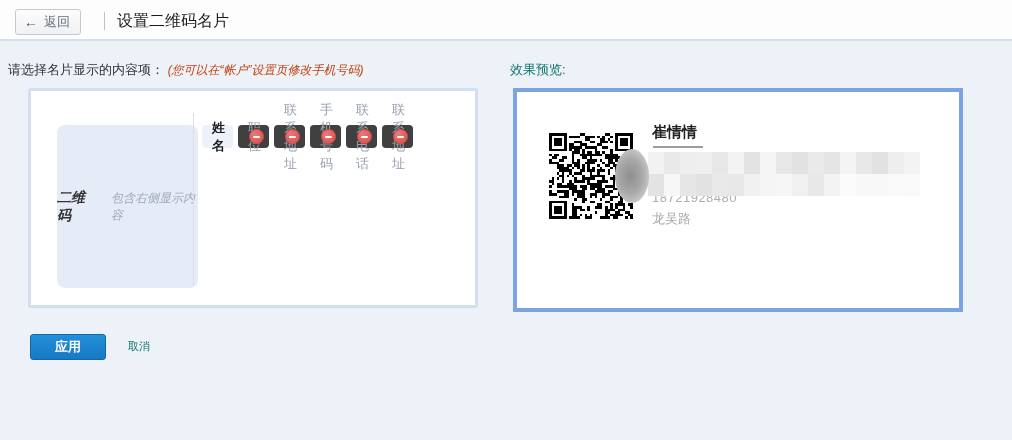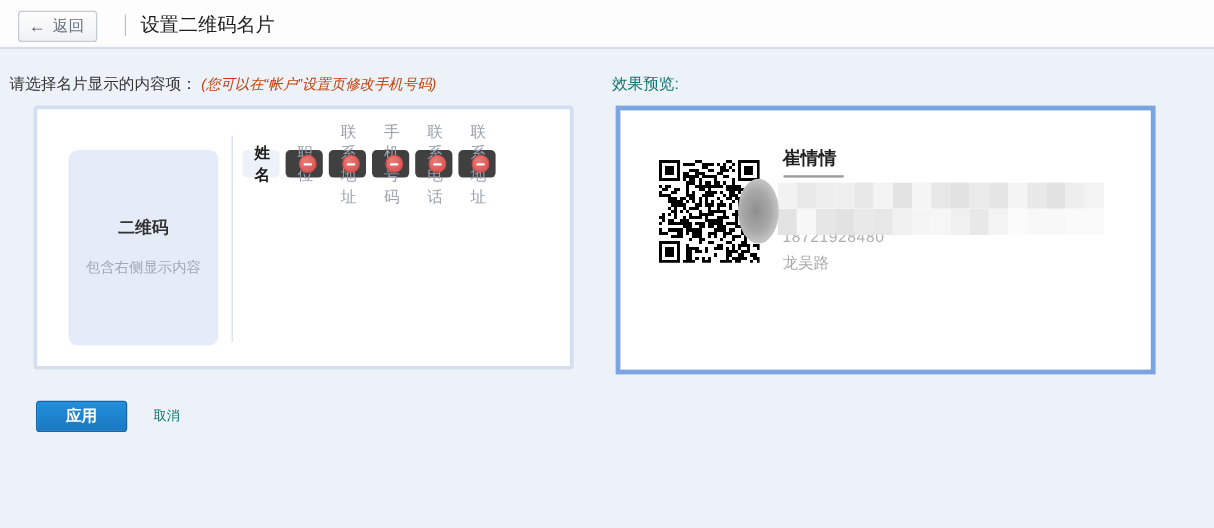--- a/index.html
+++ b/index.html
@@ -14,22 +14,22 @@
   .tb-sep{position:absolute;left:104px;top:12px;width:1px;height:18px;background:#b9c2cc;}
   .page-title{position:absolute;left:117px;top:11px;font-size:16px;font-weight:normal;color:#1c1c1c;}
 
   
   .instruction{position:absolute;left:8px;top:61px;font-size:13px;color:#333;}
   .instruction .note{color:#c2410c;font-size:12px;font-style:italic;}
   .preview-label{position:absolute;left:510px;top:61px;font-size:13px;color:#0f766e;}
 
   
   .select-box{position:absolute;left:28px;top:88px;width:450px;height:220px;background:#fff;border:3px solid #d3dfee;border-radius:3px;box-sizing:border-box;}
-  .qr-ph{position:absolute;left:26px;top:34px;width:125px;height:163px;background:#e5ecf7;border-radius:8px;
-    display:flex;flex-direction:column;align-items:center;justify-content:center;gap:16px;}
+  .qr-ph{position:absolute;left:26px;top:34px;width:141px;height:163px;background:#e5ecf7;border-radius:8px;
+    display:flex;align-items:center;justify-content:center;gap:16px;font-style:italic;}
   .qr-ph-title{font-size:14px;font-weight:bold;color:#333;}
   .qr-ph-sub{font-size:12px;color:#a0a8b8;}
   .v-divider{position:absolute;left:162px;top:22px;width:1px;height:172px;background:#d9dee6;}
   .fields{position:absolute;left:171px;top:34px;width:176px;display:flex;gap:5px;}
   .field-row{position:relative;height:23px;background:#404040;border-radius:4px;display:flex;align-items:center;
     padding:0 8px 0 10px;box-sizing:border-box;font-size:13px;color:#99a1ad;}
   .field-row.header-row{background:#edf2fa;color:#1a1a1a;font-weight:bold;margin-bottom:4px;}
   .minus-icon{position:absolute;right:5px;top:4px;width:15px;height:15px;border-radius:50%;
     background:radial-gradient(circle at 35% 30%, #ea7a77, #df5a57 70%);border:1px solid #cf504e;box-sizing:border-box;cursor:pointer;}
   .minus-icon::before{content:"";position:absolute;left:3px;top:5.5px;width:7px;height:2.5px;background:#fff;border-radius:1px;}

